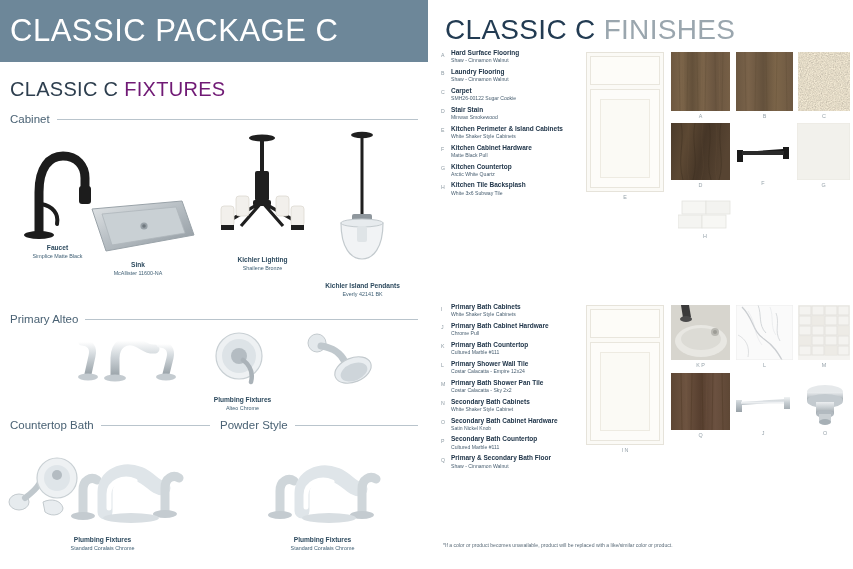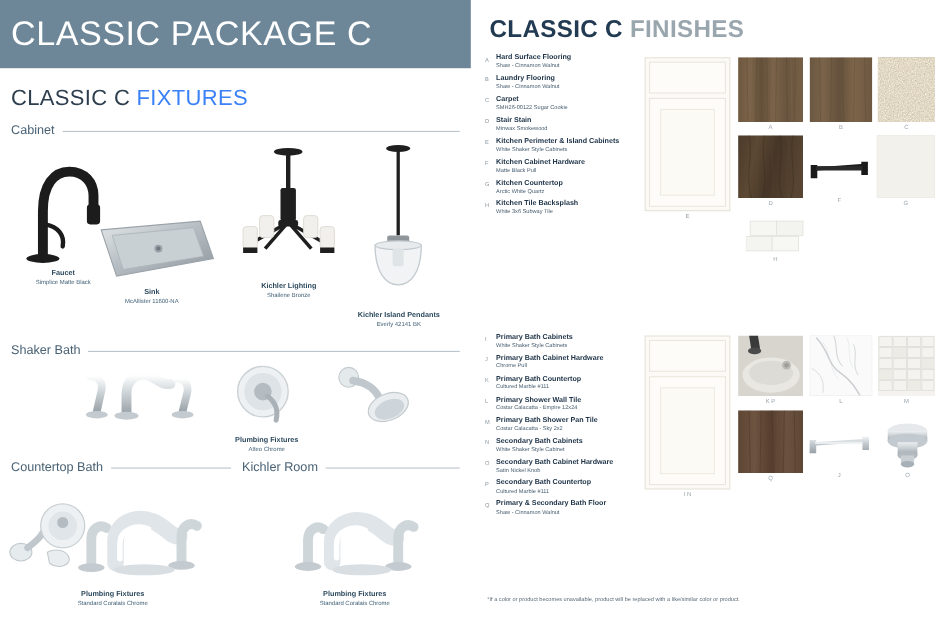--- a/index.html
+++ b/index.html
@@ -22,21 +22,21 @@
     letter-spacing: 0.5px; padding-left: 10px;
     white-space: nowrap;
   }
 
   .fixtures-title {
     position: absolute; left: 10px; top: 78px;
     font-size: 20px; font-weight: 400; letter-spacing: 0.3px;
     white-space: nowrap;
   }
   .fixtures-title .dark { color: #2d3e4e; }
-  .fixtures-title .light { color: #3b82f6; }
+  .fixtures-title .light { color: #701a75; }
 
   .sec-head {
     position: absolute; display: flex; align-items: center;
     font-size: 11.5px; color: #4a6274; font-weight: 400;
   }
   .sec-head .rule {
     height: 1px; background: #b9c4cc; margin-left: 7px;
   }
 
   .fx { position: absolute; text-align: center; }
@@ -45,21 +45,21 @@
     line-height: 1.35; white-space: nowrap;
   }
   .fx .sub {
     font-size: 5.4px; color: #3f5f74; font-weight: normal;
     line-height: 1.3; white-space: nowrap;
   }
 
   
   .finishes-title {
     position: absolute; left: 445px; top: 14px;
-    font-size: 22px; font-weight: 700; letter-spacing: 0.3px;
+    font-size: 28px; font-weight: 400; letter-spacing: 0.3px;
     white-space: nowrap;
   }
   .finishes-title .dark { color: #223b52; }
   .finishes-title .light { color: #9aa6ae; }
 
   .flist { position: absolute; left: 441px; top: 49px; width: 145px; }
   .fitem { display: flex; align-items: flex-start; margin-bottom: 4.2px; }
   .fitem .ltr {
     width: 10px; flex: 0 0 10px; font-size: 5.2px; color: #8d9aa3;
     text-align: left; padding-top: 2.5px;
@@ -175,21 +175,21 @@
       <rect x="47" y="86" width="20" height="7" rx="2" fill="#8f979d"></rect>
       <path d="M36 95 C36 120 46 131 57 131 C68 131 78 120 78 95 Z" fill="#eef1f3" fill-opacity="0.85" stroke="#c3cace" stroke-width="1.2"></path>
       <ellipse cx="57" cy="95" rx="21" ry="4" fill="#e7ebee" stroke="#c3cace" stroke-width="1"></ellipse>
       <rect x="52" y="98" width="10" height="16" rx="2" fill="#dfe4e7"></rect>
     </svg>
     <div class="cap">Kichler Island Pendants</div>
     <div class="sub">Everly 42141 BK</div>
   </div>
 
   <div class="sec-head" style="left:10px; top:313px; width:408px;">
-    <span>Shaker Bath</span>
+    <span>Primary Alteo</span>
     <span class="rule" style="flex:1;"></span>
   </div>
 
   <div class="fx" style="left:60px; top:330px; width:130px;">
     <svg width="130" height="60" viewBox="0 0 130 60">
       <defs>
         <linearGradient id="gCh" x1="0" y1="0" x2="0" y2="1">
           <stop offset="0%" stop-color="#ffffff"></stop>
           <stop offset="40%" stop-color="#d3d9dd"></stop>
           <stop offset="100%" stop-color="#9aa3a9"></stop>
@@ -223,21 +223,21 @@
       <ellipse cx="59" cy="44" rx="14" ry="8.5" fill="#ced5da" transform="rotate(-22 59 44)"></ellipse>
     </svg>
   </div>
 
   <div class="sec-head" style="left:10px; top:419px; width:200px;">
     <span>Countertop Bath</span>
     <span class="rule" style="flex:1;"></span>
   </div>
 
   <div class="sec-head" style="left:220px; top:419px; width:198px;">
-    <span>Kichler Room</span>
+    <span>Powder Style</span>
     <span class="rule" style="flex:1;"></span>
   </div>
 
   <div class="fx" style="left:5px; top:440px; width:195px;">
     <svg width="195" height="90" viewBox="0 0 195 90">
       <ellipse cx="14" cy="62" rx="10" ry="8" fill="#e6ebee" stroke="#c3cace" stroke-width="1"></ellipse>
       <path d="M20 58 C28 52 32 48 34 44" stroke="#c0c8cd" stroke-width="6" fill="none" stroke-linecap="round"></path>
       <circle cx="52" cy="38" r="20" fill="#eef1f3" stroke="#c9d0d4" stroke-width="1.2"></circle>
       <circle cx="52" cy="38" r="13" fill="#dfe5e9"></circle>
       <circle cx="52" cy="35" r="5" fill="#b4bcc2"></circle>

